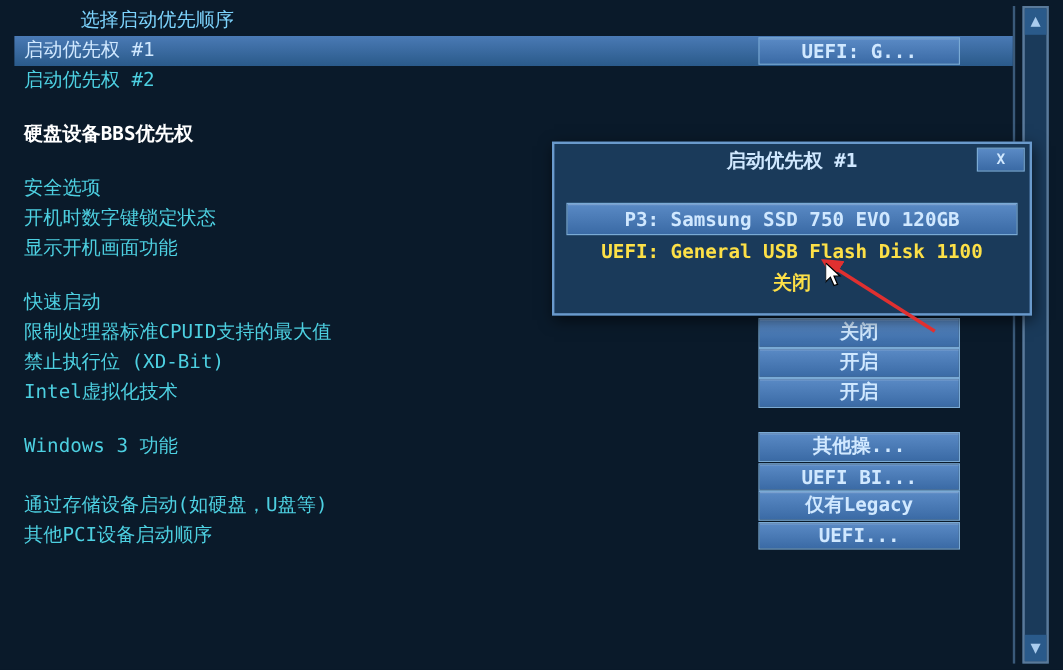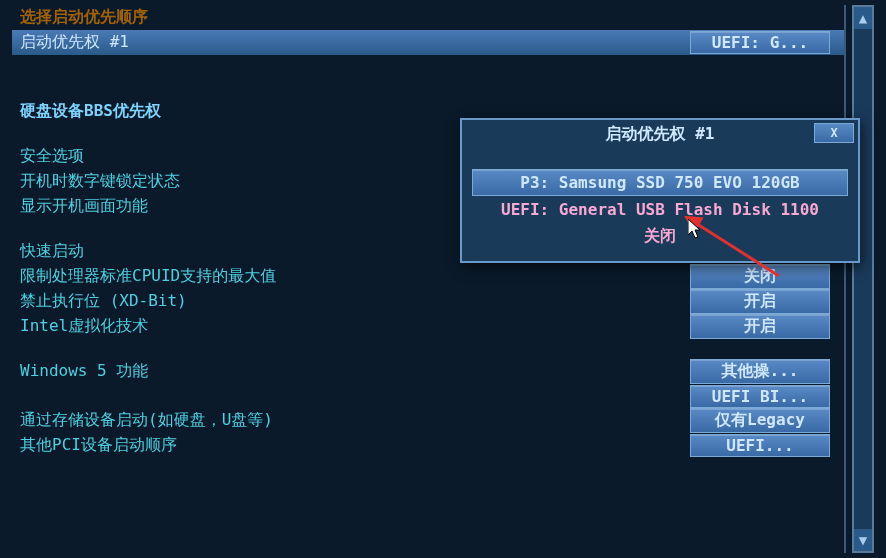--- a/index.html
+++ b/index.html
@@ -46,57 +46,58 @@
       bottom: 0; left: 0; right: 0;
       height: 22px;
       background: #2a5a8a;
       display: flex;
       align-items: center;
       justify-content: center;
       color: #aaccee;
       font-size: 14px;
     }
     .header {
-      color: #a16207;
+      color: #7dd3fc;
       padding: 2px 8px;
-      font-weight: bold;
+      font-weight: normal;
+      margin-left: 47px;
     }
     .row {
       display: flex;
       align-items: center;
       padding: 2px 8px;
       min-height: 24px;
       position: relative;
     }
     .row-selected {
       background: linear-gradient(#4a7ab5, #2a5a8a);
     }
     .row-label {
       flex: 1;
       white-space: nowrap;
     }
     .row-value {
       position: absolute;
-      right: 14px;
-      width: 140px;
+      right: 44px;
+      width: 168px;
       text-align: center;
       background: linear-gradient(#5a8ac5, #3a6aa5);
       border: 1px solid #7aaad5;
       color: #d0e8ff;
       font-family: monospace;
       font-weight: bold;
       padding: 1px 4px;
       box-shadow: inset 0 1px 0 rgba(255,255,255,0.2);
     }
     .row-selected .row-label {
       color: #d0e8ff;
     }
     .spacer { height: 20px; }
     .section-label {
-      color: #7dd3fc;
+      color: #ffffff;
       padding: 2px 8px;
       font-weight: bold;
     }
     
     .popup {
       position: absolute;
       left: 460px;
       top: 118px;
       width: 400px;
       background: #1a3a5a;
@@ -129,21 +130,21 @@
       align-items: center;
       justify-content: center;
       font-weight: bold;
       font-size: 12px;
     }
     .popup-body {
       padding: 20px 10px 10px 10px;
     }
     .popup-item {
       padding: 3px 10px;
-      color: #f9a8d4;
+      color: #fde047;
       font-family: monospace;
       font-weight: bold;
       text-align: center;
       margin: 1px 0;
     }
     .popup-item-selected {
       background: linear-gradient(#5a8ac5, #3a6aa5);
       border: 1px solid #7aaad5;
       color: #d0e8ff;
       box-shadow: inset 0 1px 0 rgba(255,255,255,0.2);
@@ -163,20 +164,21 @@
 <body>
 
 <div class="main-area">
   <div class="header">选择启动优先顺序</div>
 
   <div class="row row-selected">
     <span class="row-label">启动优先权 #1</span>
     <span class="row-value">UEFI: G...</span>
   </div>
   <div class="row">
+    <span class="row-label">启动优先权 #2</span>
   </div>
 
   <div class="spacer"></div>
   <div class="section-label">硬盘设备BBS优先权</div>
 
   <div class="spacer"></div>
   <div class="row">
     <span class="row-label">安全选项</span>
   </div>
   <div class="row">
@@ -199,21 +201,21 @@
     <span class="row-label">禁止执行位 (XD-Bit)</span>
     <span class="row-value">开启</span>
   </div>
   <div class="row">
     <span class="row-label">Intel虚拟化技术</span>
     <span class="row-value">开启</span>
   </div>
 
   <div class="spacer"></div>
   <div class="row">
-    <span class="row-label">Windows 5 功能</span>
+    <span class="row-label">Windows 3 功能</span>
     <span class="row-value">其他操...</span>
   </div>
   <div class="row">
     <span class="row-value">UEFI BI...</span>
   </div>
   <div class="row">
     <span class="row-label">通过存储设备启动(如硬盘，U盘等)</span>
     <span class="row-value">仅有Legacy</span>
   </div>
   <div class="row">

